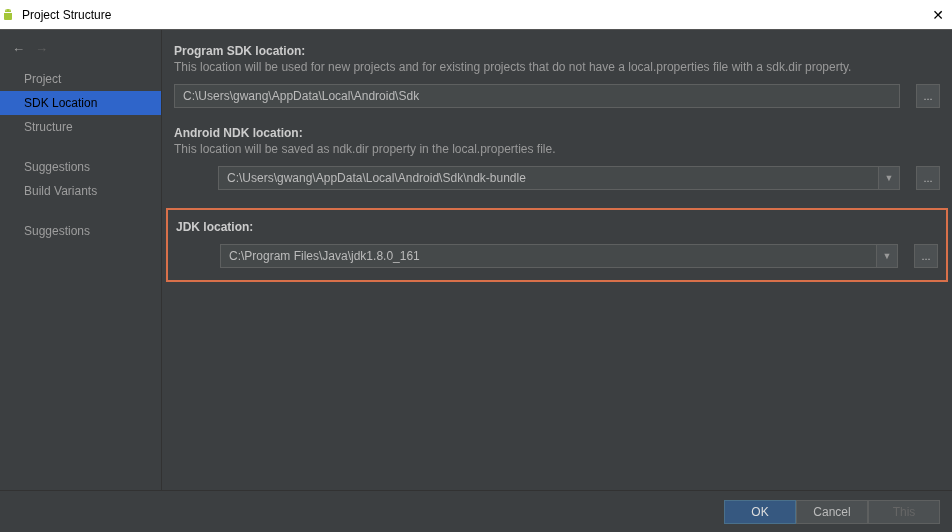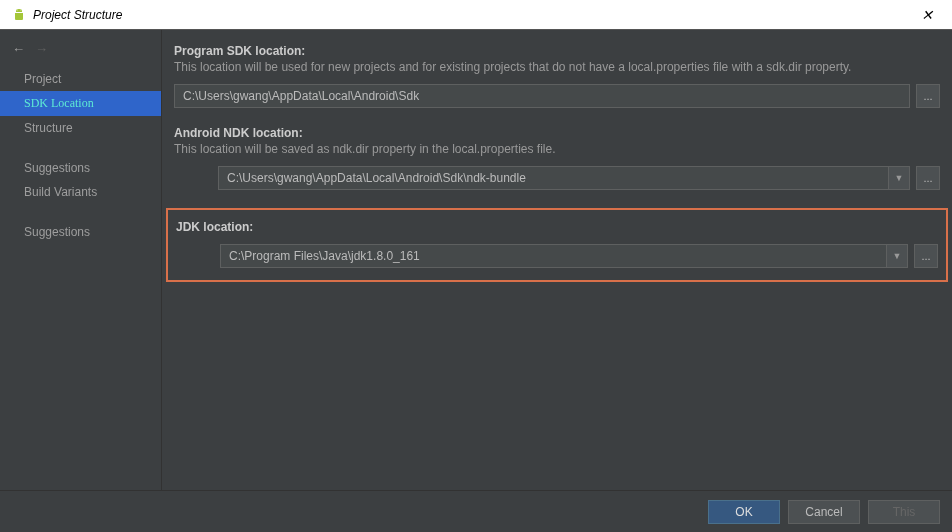--- a/index.html
+++ b/index.html
@@ -10,23 +10,22 @@
       font-family: "Segoe UI", Arial, sans-serif;
       font-size: 12px;
       color: #bbbbbb;
       overflow: hidden;
     }
     .titlebar {
       height: 30px;
       background: #ffffff;
       display: flex;
       align-items: center;
-      padding: 0 11px;
+      padding: 0 0;
       border-bottom: 1px solid #555;
-      font-style: italic;
     }
     .titlebar-icon {
       width: 16px;
       height: 16px;
       margin-right: 6px;
     }
     .titlebar-text {
       flex: 1;
       color: #000;
       font-size: 12px;
@@ -56,22 +55,21 @@
     .arrow-fwd { color: #606060; font-size: 13px; }
     .sidebar-list { padding-top: 4px; }
     .sidebar-item {
       padding: 5px 12px 5px 24px;
       color: #9e9e9e;
       cursor: pointer;
       font-size: 12px;
     }
     .sidebar-item.selected {
       background: #2f65ca;
-      color: #5eead4;
-      font-family: Liberation Serif, serif;
+      color: #000000;
     }
     .sidebar-gap { height: 16px; }
     .main {
       flex: 1;
       padding: 14px 12px 12px 12px;
       background: #3c3f41;
       position: relative;
     }
     .section { margin-bottom: 18px; }
     .section-label {
@@ -80,21 +78,21 @@
       font-size: 12px;
       margin-bottom: 2px;
     }
     .section-desc {
       color: #999999;
       font-size: 12px;
       margin-bottom: 10px;
     }
     .field-row {
       display: flex;
-      gap: 6px;
+      gap: 16px;
       align-items: stretch;
     }
     .text-input {
       flex: 1;
       background: #45494a;
       border: 1px solid #5e6060;
       color: #bbbbbb;
       padding: 4px 8px;
       font-size: 12px;
       font-family: inherit;
@@ -147,21 +145,21 @@
       padding: 10px 8px 12px 8px;
       margin: 0 -8px;
     }
     .footer {
       height: 42px;
       border-top: 1px solid #323232;
       display: flex;
       align-items: center;
       justify-content: flex-end;
       padding: 0 12px;
-      gap: 8px;
+      gap: 0;
       background: #3c3f41;
     }
     .footer-btn {
       min-width: 72px;
       height: 24px;
       border: 1px solid #5e6060;
       background: #4c5052;
       color: #bbbbbb;
       font-size: 12px;
       font-family: inherit;

